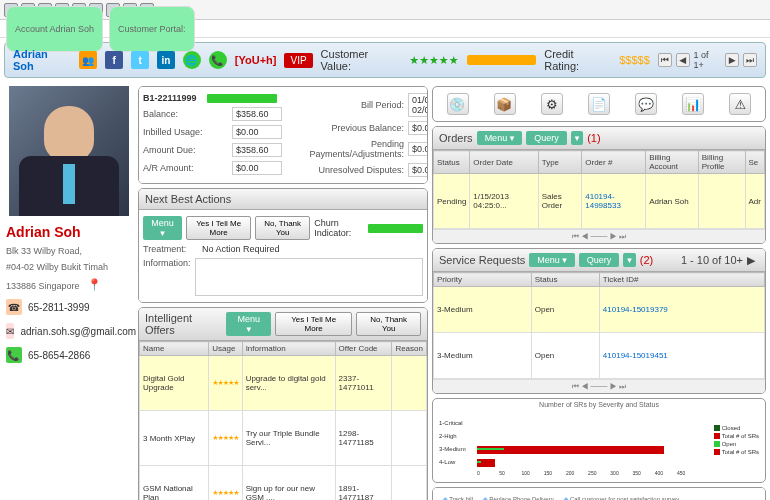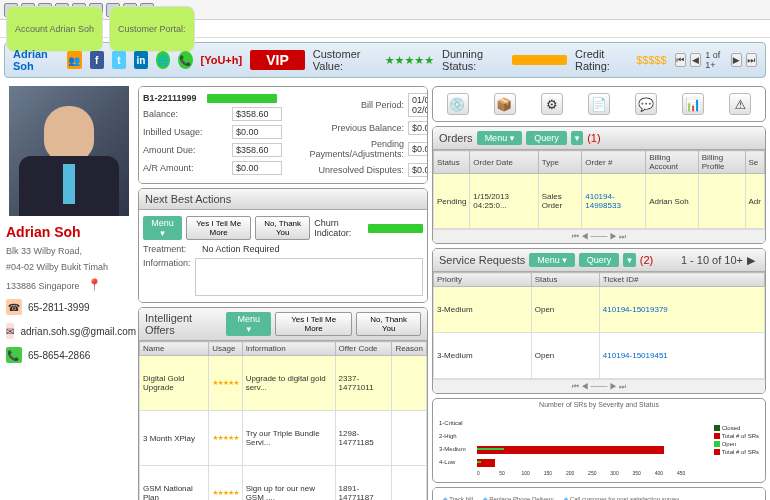--- a/index.html
+++ b/index.html
@@ -1,24 +1,24 @@
 <!DOCTYPE html>
 <html><head>
 <meta charset="utf-8">
 <style>
 *{box-sizing:border-box;margin:0;padding:0;font-family:Arial,Helvetica,sans-serif}
 body{font-size:10px;background:#fff;color:#333;width:770px}
 .toolbar{height:20px;background:#f5f5f5;border-bottom:1px solid #ccc;display:flex;align-items:center;gap:3px;padding:0 4px}
 .toolbar .ico{width:14px;height:14px;background:#d0d8e0;border:1px solid #888;border-radius:2px}
 .breadcrumb{height:18px;border-bottom:1px solid #ddd;display:flex;align-items:center;gap:6px;padding:0 6px;font-size:9px;color:#666}
-.breadcrumb span{background:#bef264;border:1px solid #ddd;border-radius:8px;padding:17px 8px}
+.breadcrumb span{background:#86efac;border:1px solid #ddd;border-radius:8px;padding:17px 8px}
 .pagehead{height:36px;background:linear-gradient(#e8f0f8,#d0e0f0);border:1px solid #9bb;border-radius:4px;margin:4px;display:flex;align-items:center;gap:8px;padding:0 8px;font-size:11px}
 .pagehead .name{color:#06c;font-weight:bold}
 .soc{width:18px;height:18px;display:inline-flex;align-items:center;justify-content:center;border-radius:2px;font-size:10px;color:#fff;font-weight:bold}
-.badge-vip{background:#c00;color:#fff;padding:2px 16px;border-radius:2px;font-size:14px;font-weight:bold}
+.badge-vip{background:#c00;color:#fff;padding:2px 6px;border-radius:2px;font-size:10px;font-weight:normal}
 .stars span{color:#2a2}
 .coins span{color:#fa0}
 .dun{display:inline-block;width:70px;height:10px;background:#fa0;border-radius:2px;vertical-align:middle}
 .paginator{margin-left:auto;display:flex;align-items:center;gap:4px;font-size:9px;color:#444}
 .paginator .pbtn{width:14px;height:14px;border:1px solid #aaa;background:#f0f0f0;border-radius:2px;text-align:center;line-height:12px;cursor:pointer}
 .main{display:flex;gap:4px;padding:0 4px}
 .col1{width:130px}
 .col2{width:290px}
 .col3{flex:1}
 .photo{width:120px;height:130px;margin:4px auto;background:linear-gradient(135deg,#6b7a8f 0%,#4a5568 50%,#2d3748 100%);position:relative;overflow:hidden}
@@ -82,21 +82,20 @@
   <span class="soc" style="background:#f90">👥</span>
   <span class="soc" style="background:#3b5998">f</span>
   <span class="soc" style="background:#5cf">t</span>
   <span class="soc" style="background:#0077b5">in</span>
   <span class="soc" style="background:#3c3;border-radius:50%">🌐</span>
   <span class="soc" style="background:#3c3;border-radius:50%">📞</span>
   <span class="red" style="font-weight:bold">[YoU+h]</span>
   <span class="badge-vip">VIP</span>
   <span>Customer Value:</span>
   <span class="stars"><span>★★★★★</span></span>
-  <span>Dunning Status:</span>
   <span class="dun"></span>
   <span>Credit Rating:</span>
   <span class="coins"><span>$$$$$</span></span>
   <div class="paginator">
     <span class="pbtn">⏮</span>
     <span class="pbtn">◀</span>
     <span>1 of 1+</span>
     <span class="pbtn">▶</span>
     <span class="pbtn">⏭</span>
   </div>

